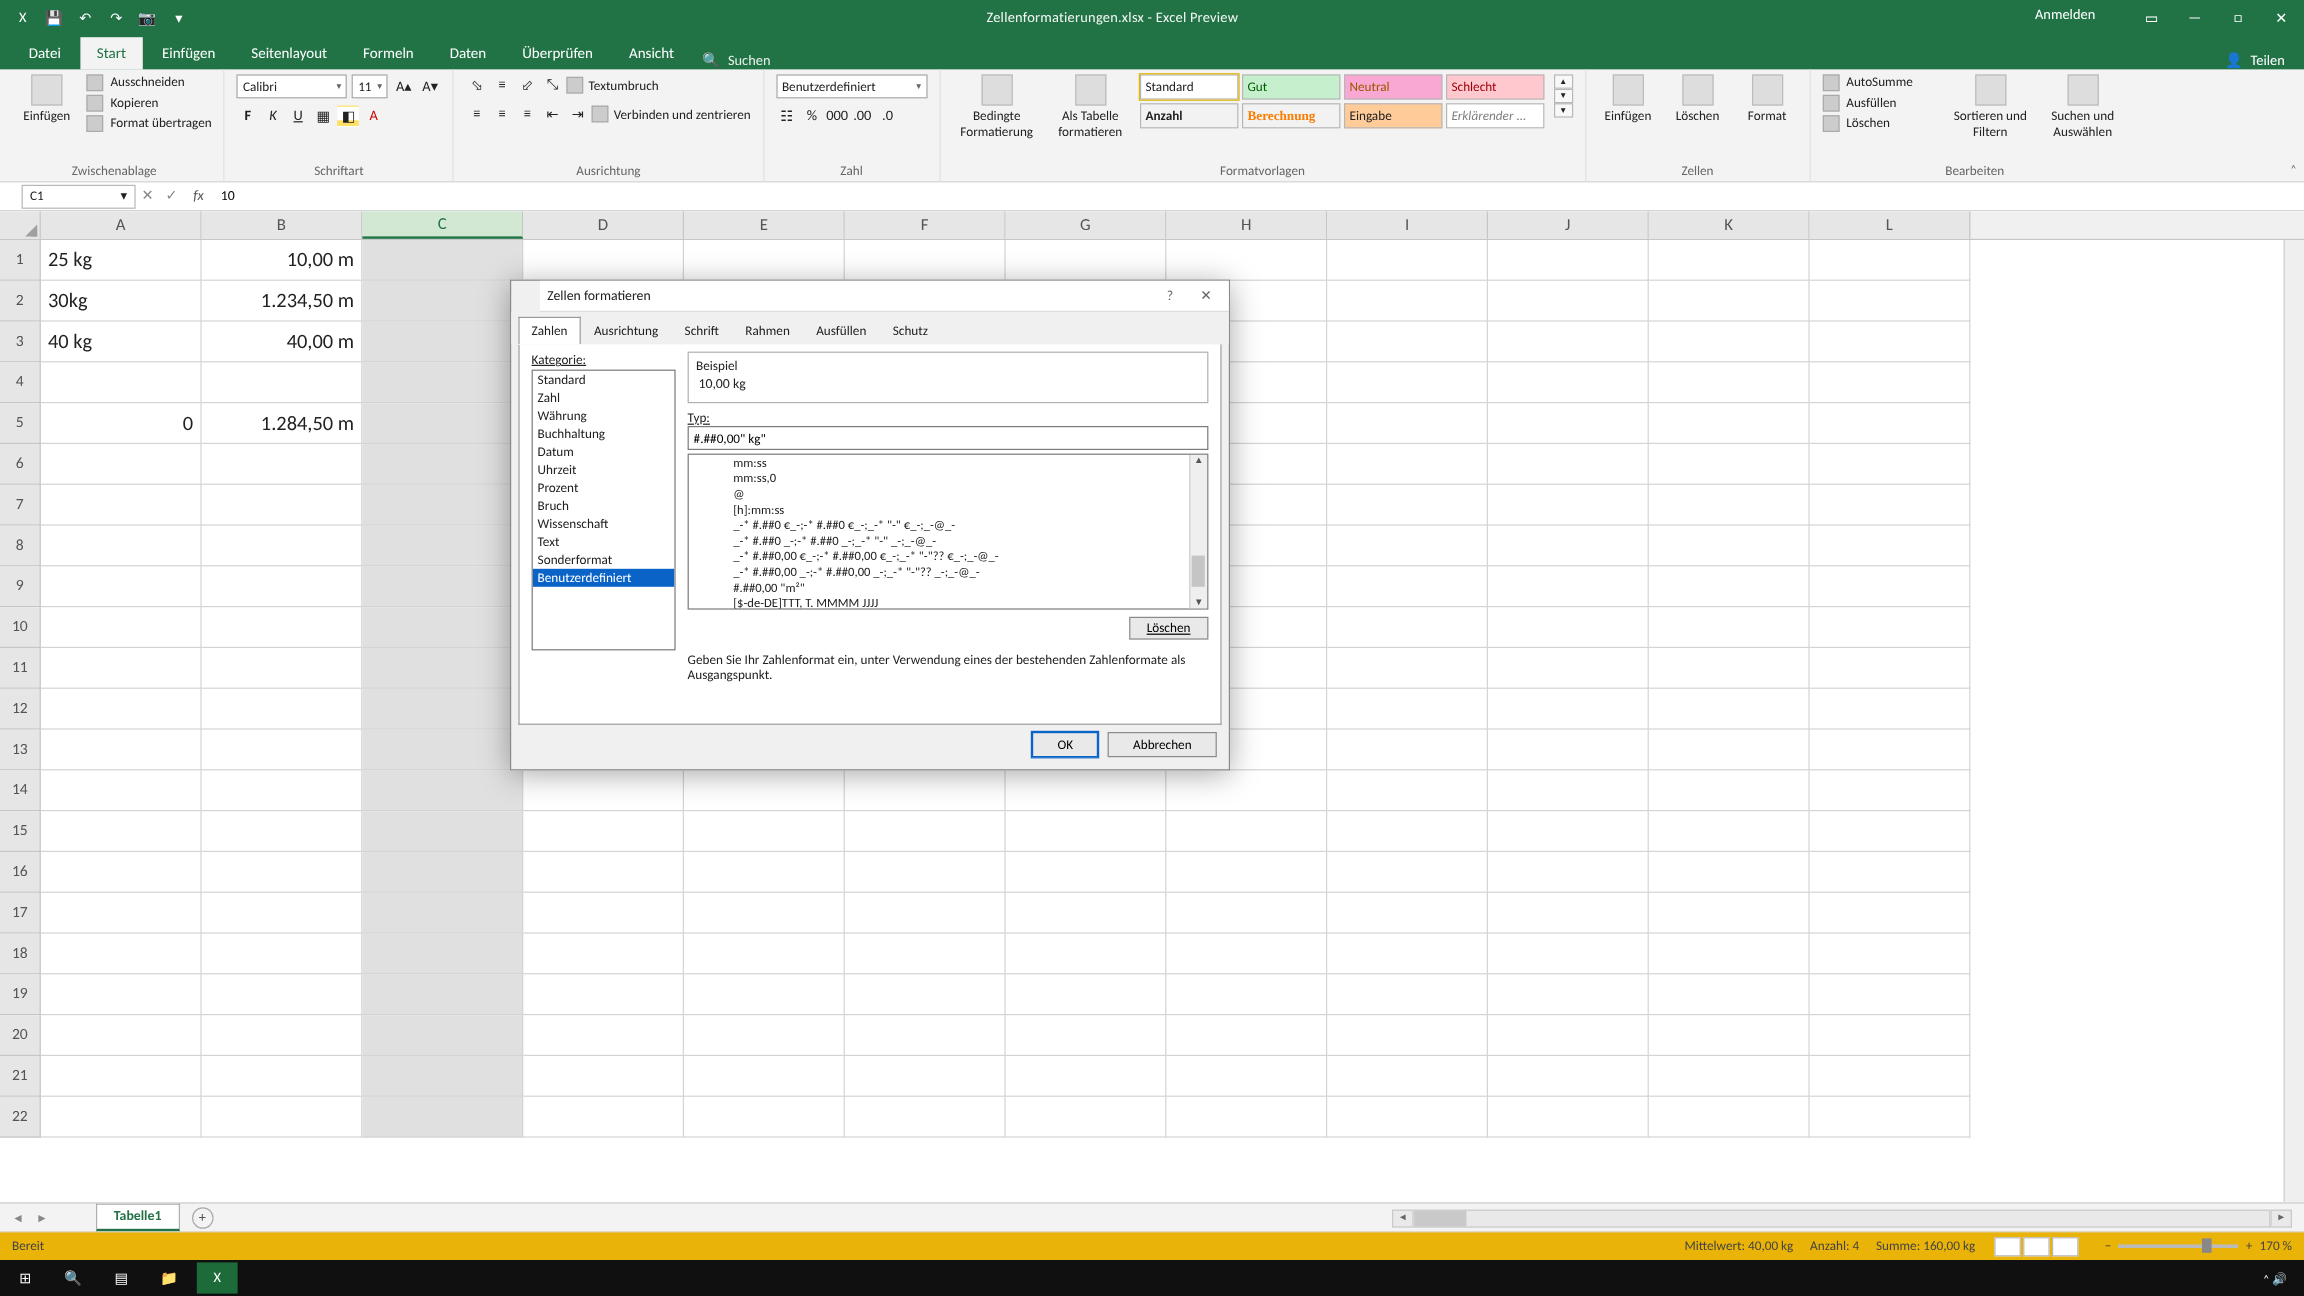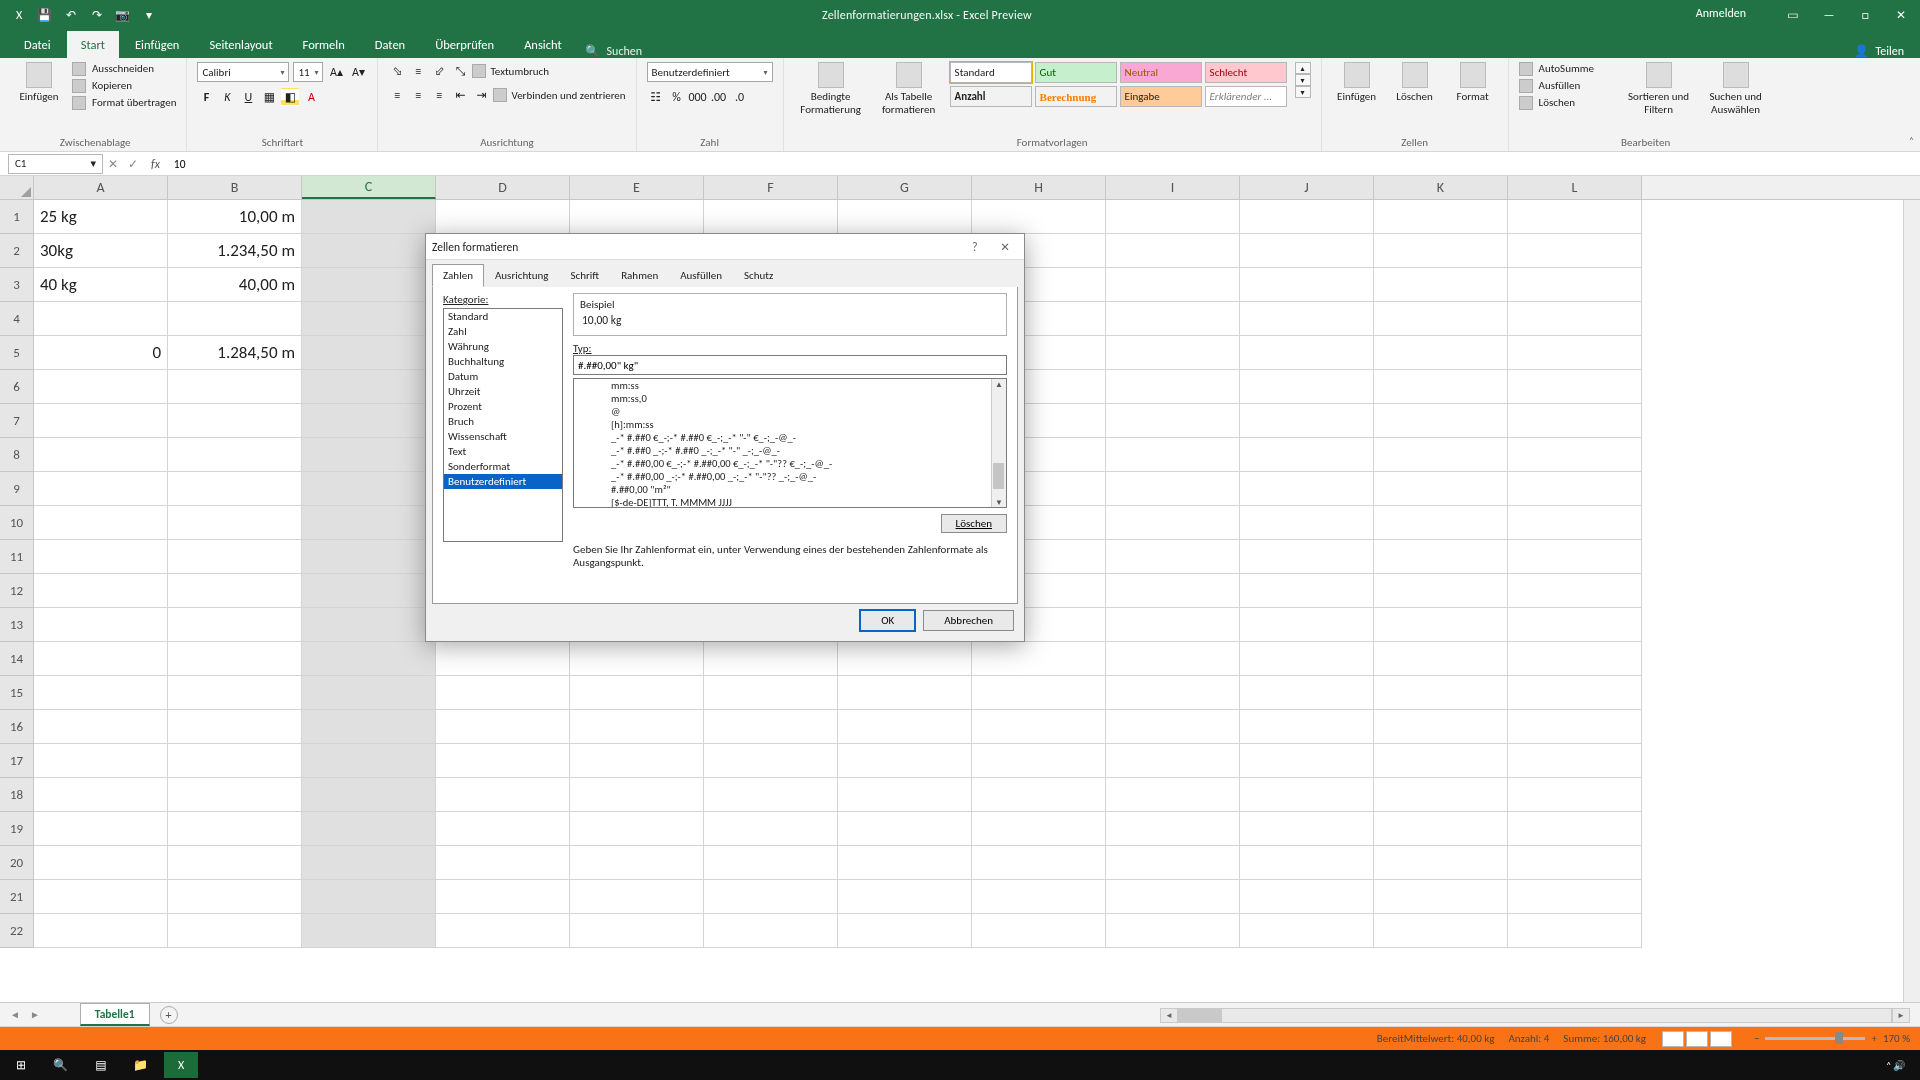--- a/index.html
+++ b/index.html
@@ -45,21 +45,21 @@
   .tile-neutral { background:#f9a8d4; color:#9c5700; }
   .tile-schlecht { background:#ffc7ce; color:#9c0006; }
   .tile-ausgabe { background:#f2f2f2; border:1px solid #7f7f7f; font-weight:bold; }
   .tile-berechnung { background:#f2f2f2; border:1px solid #7f7f7f; color:#fa7d00; font-weight:bold;font-family:Liberation Serif, serif;}
   .tile-eingabe { background:#ffcc99; border:1px solid #7f7f7f; }
   .tile-erkl { background:#fff; color:#7f7f7f; font-style:italic; }
   .gallery-nav { width:16px; display:flex; flex-direction:column; }
   .gallery-nav div { flex:1; border:1px solid #b7b7b7; display:flex; align-items:center; justify-content:center; font-size:8px; background:#f8f8f8;}
   
   .fxrow { height:24px; border-bottom:1px solid #d4d4d4; display:flex; align-items:center; background:#fff; }
-  .namebox { width:95px; height:20px; border:1px solid #b7b7b7; margin-left:8px; display:flex; align-items:center; padding:0 6px; font-size:11px; justify-content:space-between;}
+  .namebox { width:95px; height:20px; border:1px solid #b7b7b7; margin-left:18px; display:flex; align-items:center; padding:0 6px; font-size:11px; justify-content:space-between;}
   .fxlabel { margin:0 8px; font-style:italic; color:#555; }
   .fxinput { flex:1; height:20px; border:none; padding:0 6px; font-size:11.5px; }
   .fxrow .fxbtn { width:20px; text-align:center; color:#888; }
   
   .sheet { position:relative; height: calc(100% - 30px - 28px - 94px - 24px - 24px - 24px - 30px); overflow:hidden; background:#fff;}
   .colheads { display:flex; height:24px; border-bottom:1px solid #c6c6c6; background:#f0f0f0; }
   .corner { width:34px; border-right:1px solid #c6c6c6; background:#e6e6e6; position:relative;}
   .corner::after { content:""; position:absolute; right:2px; bottom:2px; border:5px solid transparent; border-right-color:#a0a0a0; border-bottom-color:#a0a0a0;}
   .ch { width:134px; border-right:1px solid #c6c6c6; display:flex; align-items:center; justify-content:center; color:#555; background:#e6e6e6; font-size:14px;}
   .ch.sel { background:#d2e8d2; color:#217346; border-bottom:2px solid #217346; }
@@ -71,35 +71,35 @@
   
   .tabstrip { height:24px; border-top:1px solid #ccc; display:flex; align-items:center; padding-left:10px; gap:10px; background:#f3f3f3; position:relative;}
   .tabstrip .navbtn { font-size:10px; color:#888; }
   .wstab { padding:3px 14px; background:#fff; border:1px solid #aeaeae; border-bottom:2px solid #217346; font-size:11.5px; font-weight:bold; color:#217346;}
   .addtab { width:18px; height:18px; border:1px solid #aaa; border-radius:50%; display:flex; align-items:center; justify-content:center; font-size:12px; color:#555;}
   .hscroll-holder { position:absolute; right:10px; left:1160px; top:3px; height:18px; display:flex; align-items:center;}
   .hscroll-track { flex:1; height:15px; background:#e9e9e9; border:1px solid #c9c9c9; position:relative;}
   .hscroll-track::after { content:""; position:absolute; left:0; top:0; bottom:0; width:6%; background:#c9c9c9;}
   .hscroll-btn { width:18px; height:15px; background:#e9e9e9; border:1px solid #c9c9c9; display:flex; align-items:center; justify-content:center; font-size:8px; color:#666;}
   
-  .statusbar { height:24px; background:#f97316; border-top:1px solid #d6d6d6; display:flex; align-items:center; justify-content:flex-end; padding:0 10px; font-size:11px; color:#444;}
+  .statusbar { height:24px; background:#eab308; border-top:1px solid #d6d6d6; display:flex; align-items:center; justify-content:space-between; padding:0 10px; font-size:11px; color:#444;}
   .statusbar .agg { display:flex; gap:14px; }
   .zoom { display:flex; align-items:center; gap:6px; }
   .zoom-track { width:100px; height:3px; background:#bbb; position:relative; }
   .zoom-track::after { content:""; width:8px; height:12px; background:#888; position:absolute; left:70%; top:-5px; }
   .viewbtns { display:flex; gap:2px; margin-right:6px;}
   .viewbtns div { width:22px; height:16px; border:1px solid #b7b7b7; background:#fff;}
   
   .taskbar { height:30px; background:#101010; display:flex; align-items:center; gap:6px; padding:0 4px; color:#fff;}
   .tbbtn { width:34px; height:26px; display:flex; align-items:center; justify-content:center; }
   .tbbtn.excel { background:#1e6b3a; }
   .traytime { margin-left:auto; display:flex; flex-direction:column; align-items:flex-end; padding:0 10px; font-size:10px; line-height:11px;}
   
   .dialog { position:absolute; left:425px; top:233px; width:600px; background:#f0f0f0; border:1px solid #8a8a8a; box-shadow:0 4px 24px rgba(0,0,0,.35); }
-  .dlg-title { height:26px; display:flex; align-items:center; justify-content:space-between; padding:0 6px; background:#fff; border-bottom:1px solid #dcdcdc; font-size:11.5px;}
+  .dlg-title { height:26px; display:flex; align-items:center; justify-content:space-between; padding:0 6px; background:#fff; border-bottom:1px solid #dcdcdc; font-size:11.5px;margin-left:24px;}
   .dlg-title .btns { display:flex; gap:4px;}
   .dlg-title .btns div { width:26px; height:20px; display:flex; align-items:center; justify-content:center; color:#666;}
   .dlg-tabs { display:flex; padding:4px 6px 0 6px; background:#f0f0f0; }
   .dlg-tabs .t { padding:4px 10px; font-size:11px; border:1px solid transparent; }
   .dlg-tabs .t.active { background:#fff; border:1px solid #9a9a9a; border-bottom-color:#fff; }
   .dlg-body { padding:6px 10px 10px 10px; }
   .dlg-cols { display:flex; gap:10px; }
   .catlabel { font-size:11px; text-decoration:underline; }
   .catlist { width:120px; height:234px; background:#fff; border:1px solid #7a7a7a; font-size:11px; margin-top:2px; overflow:hidden; }
   .catlist .item { padding:1px 4px; }

